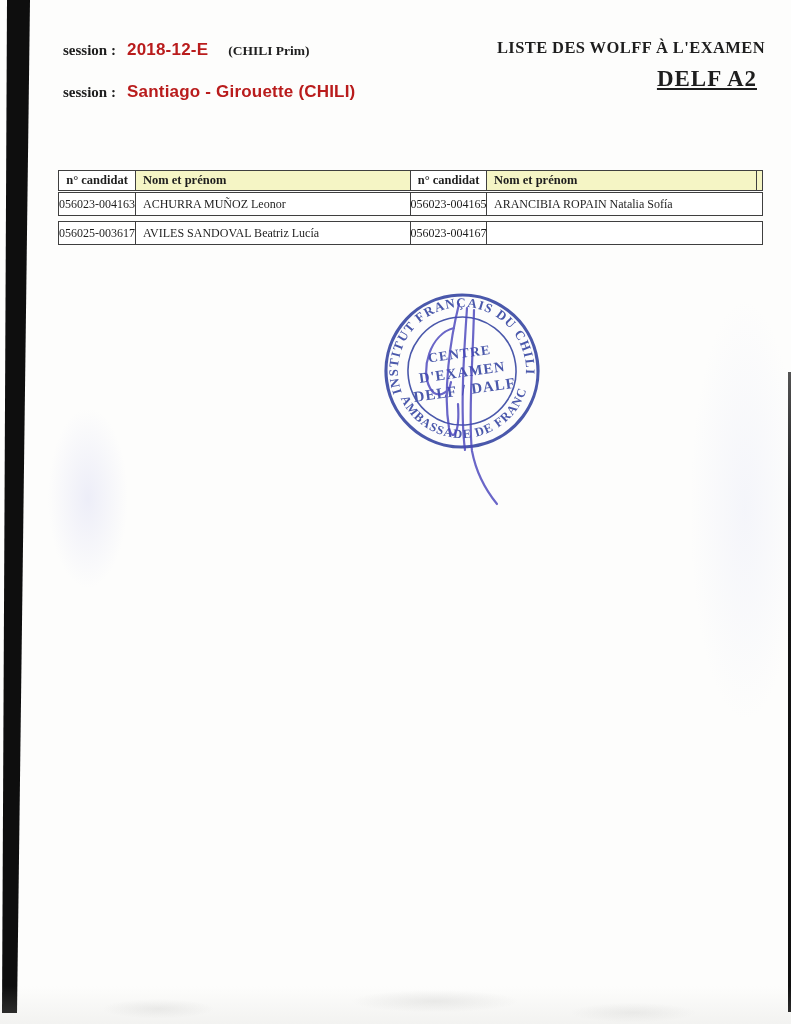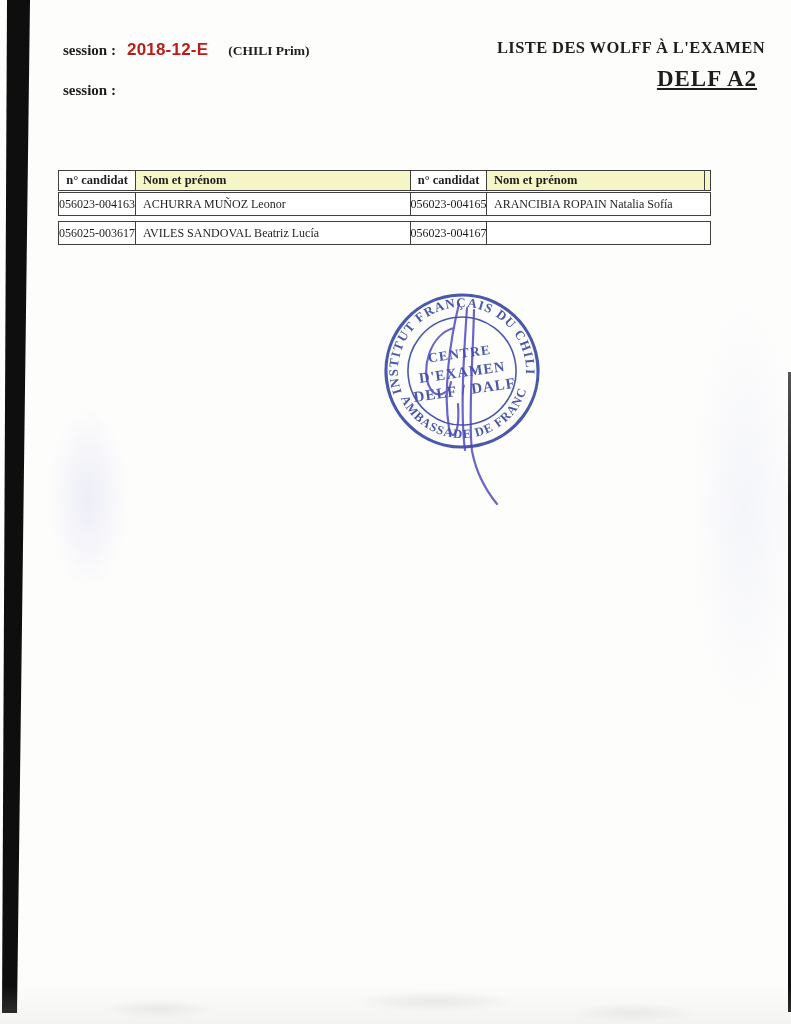--- a/index.html
+++ b/index.html
@@ -49,21 +49,21 @@
   .meta-note{font-weight:bold;font-size:13.5px;margin-left:20px;}
   .doc-title{
     position:absolute;top:38px;right:26px;
     font-weight:bold;font-size:16.5px;letter-spacing:.4px;white-space:nowrap;
   }
   .diploma{
     position:absolute;top:66px;right:34px;
     font-weight:bold;font-size:23px;letter-spacing:1px;white-space:nowrap;text-decoration:underline;
   }
   
-  .doc-table{position:absolute;left:58px;top:170px;width:653px;}
+  .doc-table{position:absolute;left:58px;top:170px;width:705px;}
   .t-row{
     display:flex;box-sizing:border-box;
     border:1px solid #3f3f3f;background:#fff;
   }
   .t-head{height:21px;margin-bottom:1px;}
   .t-body-row{height:24px;margin-bottom:5px;}
   .cell{
     display:flex;align-items:center;box-sizing:border-box;
     font-size:12px;overflow:hidden;white-space:nowrap;
   }
@@ -91,20 +91,21 @@
   <div class="smudge-b"></div>
   <div class="bottom-noise"></div>
 
   <div class="meta-line meta-session">
     <span class="meta-label">session :</span>
     <span class="meta-value">2018-12-E</span>
     <span class="meta-note">(CHILI Prim)</span>
   </div>
   <div class="meta-line meta-centre">
     <span class="meta-label">session :</span>
+    <span class="meta-value">Santiago - Girouette (CHILI)</span>
   </div>
   <div class="doc-title">LISTE DES WOLFF À L'EXAMEN</div>
   <div class="diploma">DELF A2</div>
 
   <div class="doc-table">
     <div class="t-row t-head">
       <div class="cell cell-num">n° candidat</div>
       <div class="cell cell-name">Nom et prénom</div>
       <div class="cell cell-num2">n° candidat</div>
       <div class="cell cell-name2">Nom et prénom</div>

